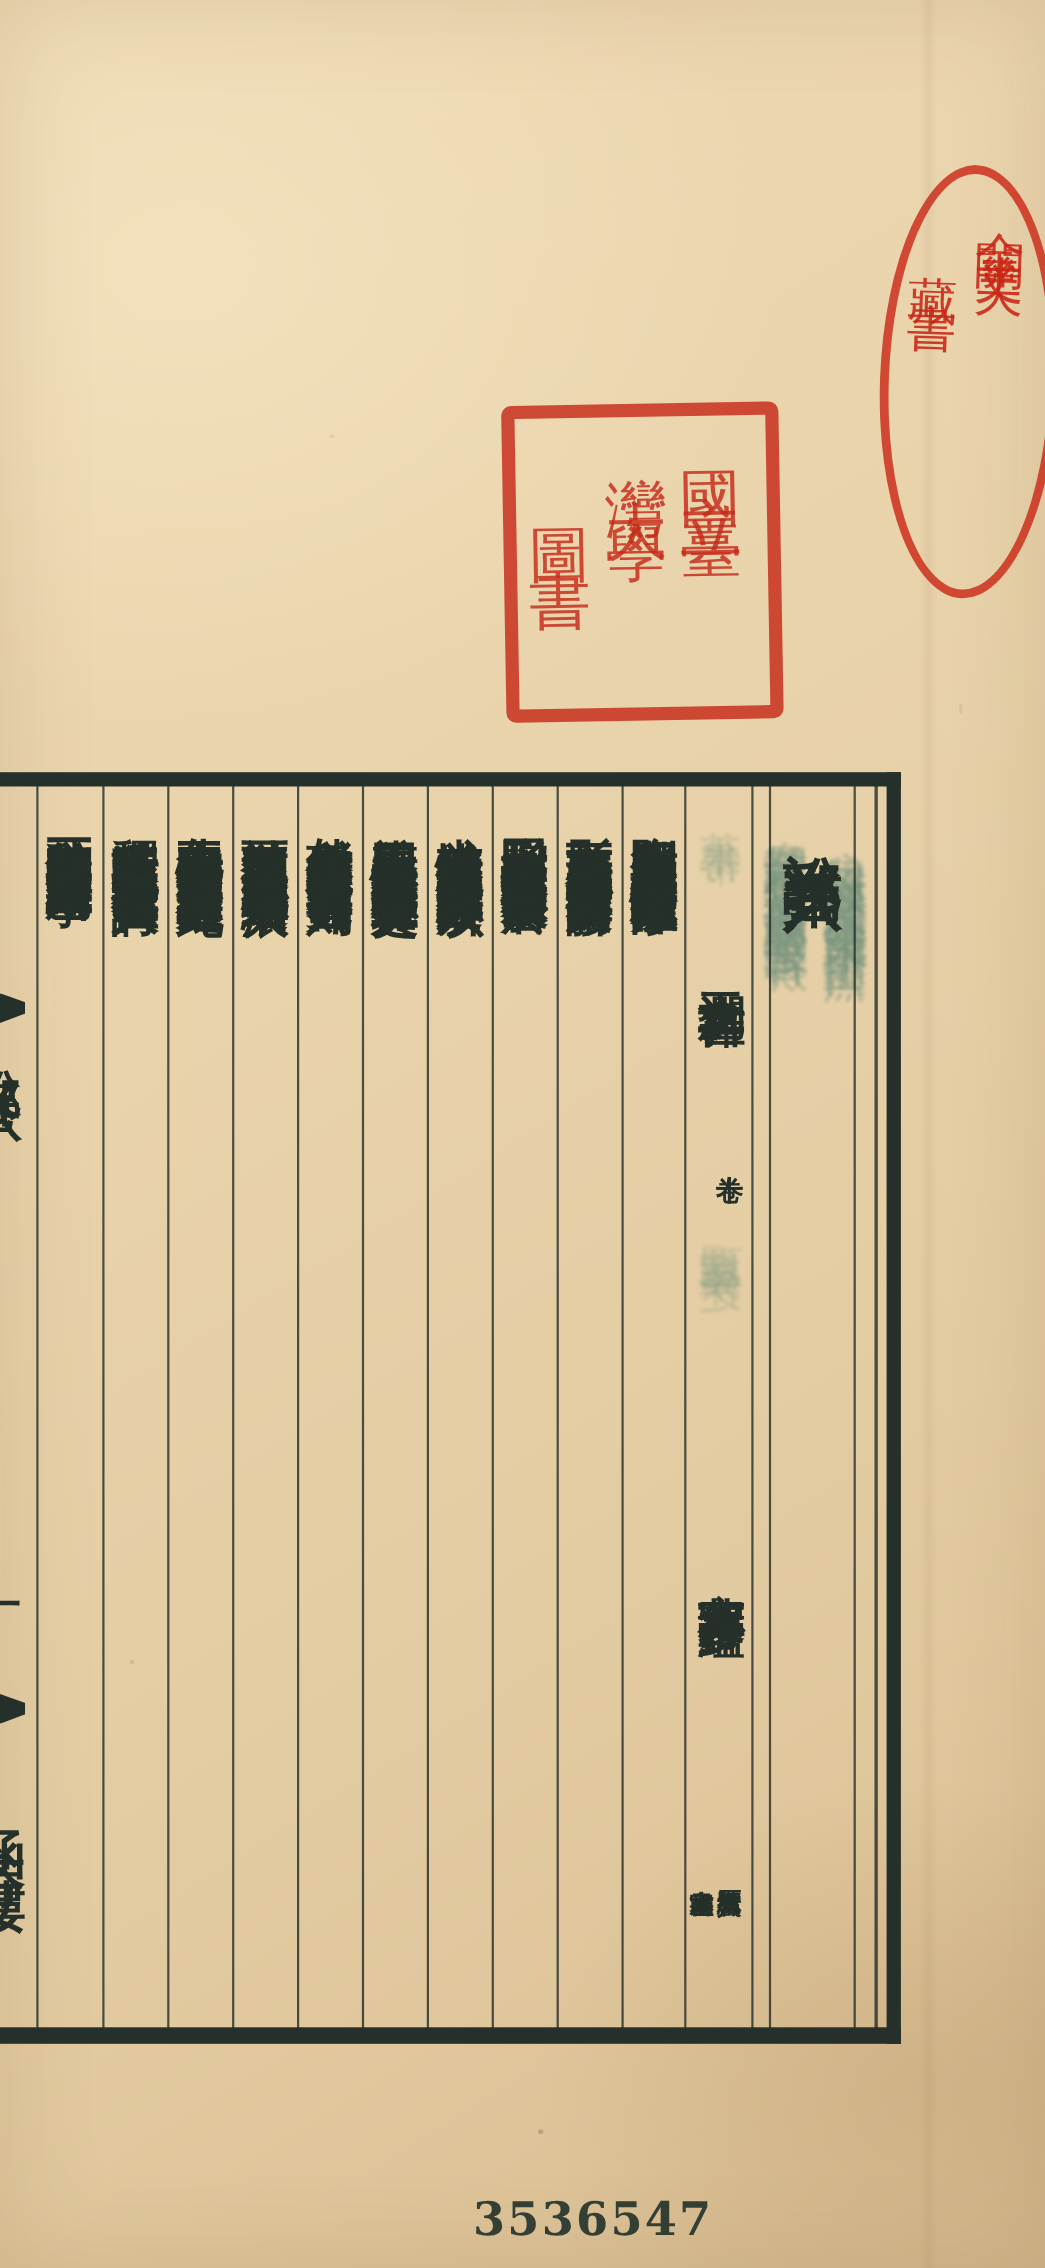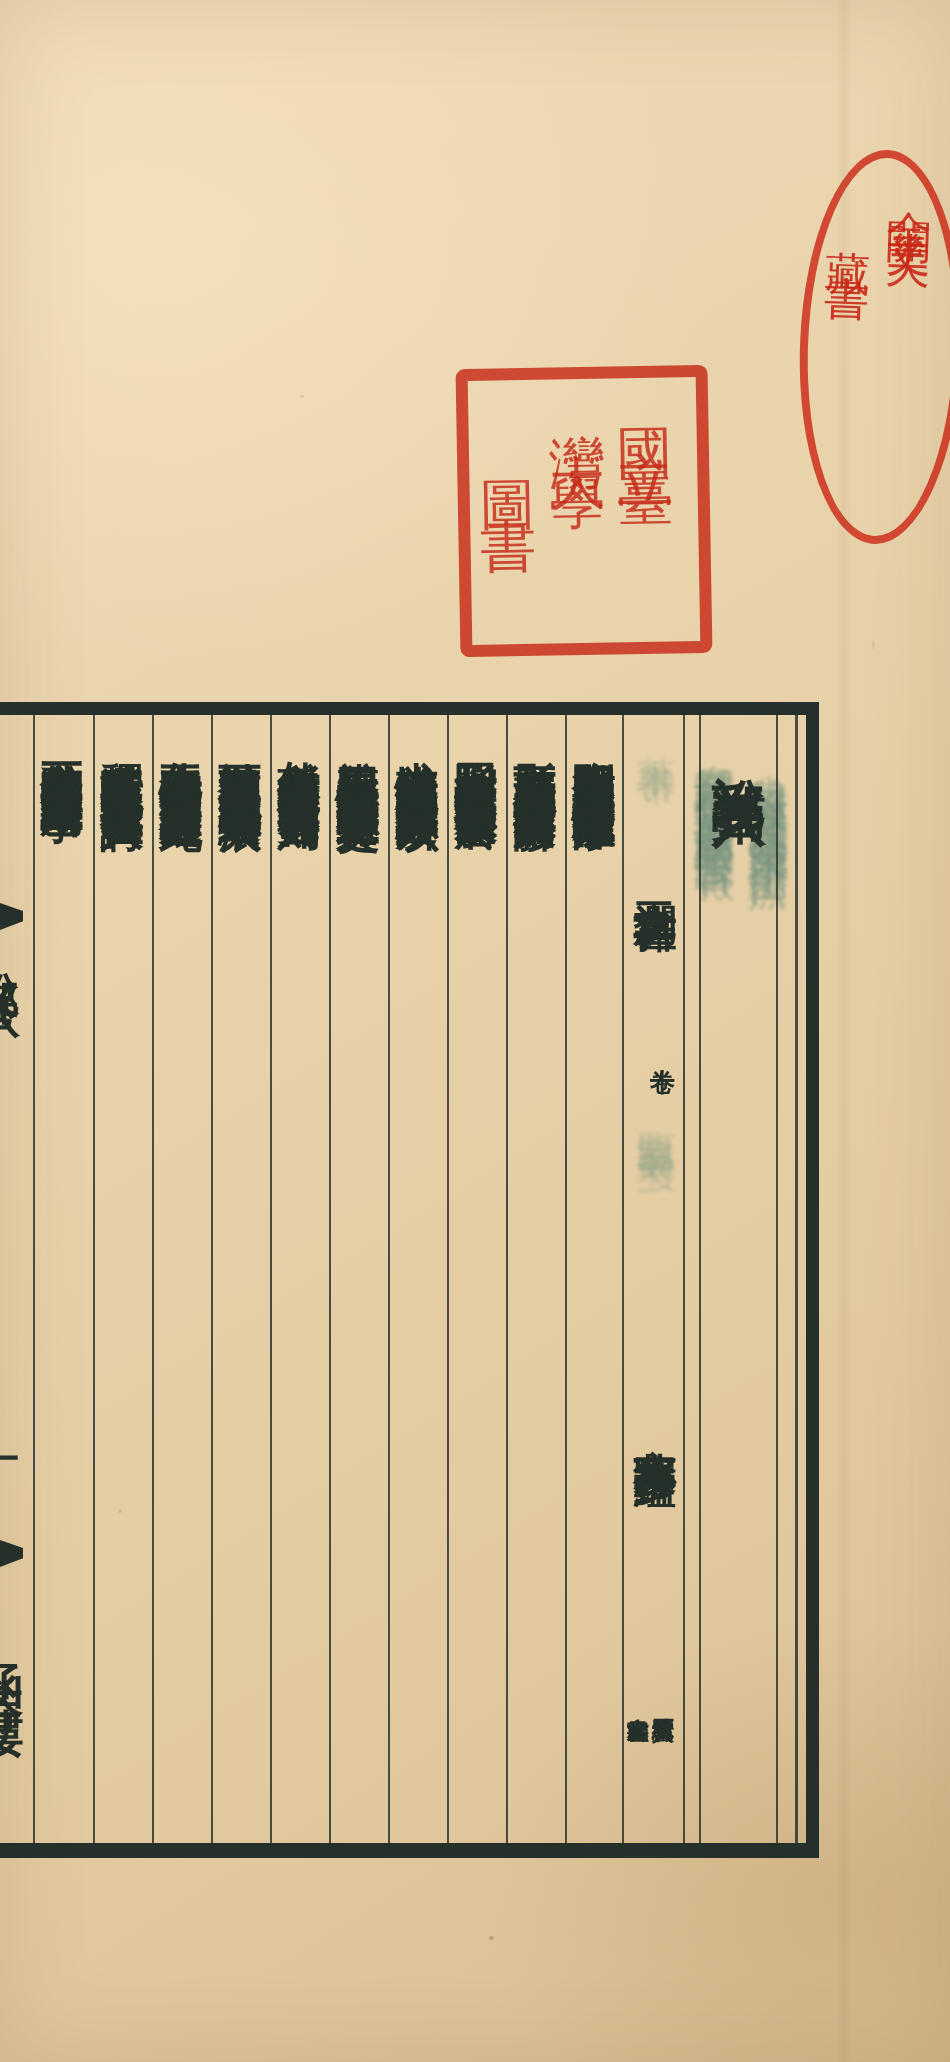--- a/index.html
+++ b/index.html
@@ -109,20 +109,23 @@
   <div class="vtext" style="left:160px;top:727px;font-size:43px;letter-spacing:2px;">化中不喜亦不懼應盡便須盡無復獨多慮謂之神之自然耳此</div>
   <div class="vtext" style="left:101px;top:727px;font-size:43px;letter-spacing:2px;">釋氏所謂斷常見也此公天資超邁眞能達生而遺世不但詩人</div>
   <div class="vtext" style="left:41px;top:727px;font-size:43px;letter-spacing:2px;">之辭使其聞道更盡一間則其言豈止如斯而已乎</div>
 
   <div class="wedge" style="top:903px;"></div>
   <div class="vtext" style="left:-26px;top:933px;font-size:46px;letter-spacing:8px;">說郛卷八</div>
   <div class="vtext" style="left:-21px;top:1438px;font-size:40px;">一</div>
   <div class="wedge" style="top:1540px;"></div>
   <div class="vtext" style="left:-26px;top:1620px;font-size:50px;letter-spacing:24px;">涵芬樓</div>
 
+  <div style="position:absolute;left:430px;top:1993px;font-size:42px;font-weight:bold;
+              letter-spacing:2px;color:rgba(38,52,44,.92);
+              font-family:'DejaVu Serif','Liberation Serif',serif;">3536547</div>
 
   <div class="speck" style="left:489px;top:1936px;width:5px;height:4px;"></div>
   <div class="speck" style="left:118px;top:1509px;width:4px;height:4px;opacity:.5;"></div>
   <div class="speck" style="left:872px;top:640px;width:3px;height:9px;opacity:.35;"></div>
   <div class="speck" style="left:300px;top:395px;width:4px;height:3px;opacity:.4;"></div>
   <div style="position:absolute;left:836px;top:0;width:16px;height:2062px;
               background:linear-gradient(90deg,transparent,rgba(120,90,50,.08),transparent);"></div>
 </div>
 
 </body></html>

